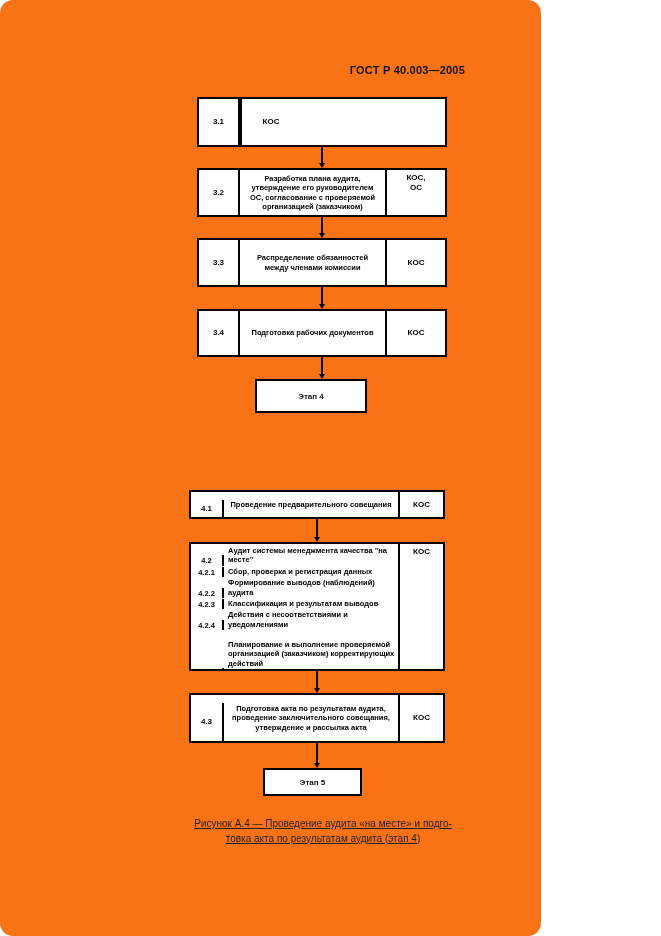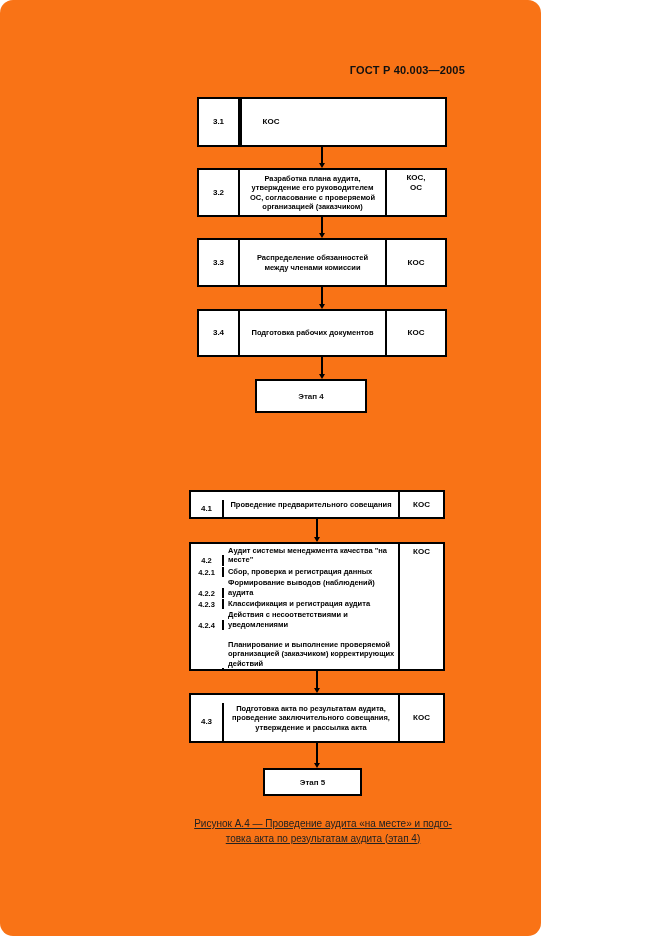--- a/index.html
+++ b/index.html
@@ -140,21 +140,21 @@
       <div class="item-row">
         <div class="item-num">4.2.1</div>
         <div class="item-text">Сбор, проверка и регистрация данных</div>
       </div>
       <div class="item-row">
         <div class="item-num">4.2.2</div>
         <div class="item-text">Формирование выводов (наблюдений) аудита</div>
       </div>
       <div class="item-row">
         <div class="item-num">4.2.3</div>
-        <div class="item-text">Классификация и регистрация аудита</div>
+        <div class="item-text">Классификация и результатам выводов</div>
       </div>
       <div class="item-row">
         <div class="item-num">4.2.4</div>
         <div class="item-text">Действия с несоответствиями и уведомлениями</div>
       </div>
       <div class="item-row" style="flex:1 1 auto;">
         <div class="item-num"></div>
         <div class="item-text">Планирование и выполнение проверяемой организацией (заказчиком) корректирующих действий</div>
       </div>
     </div>

